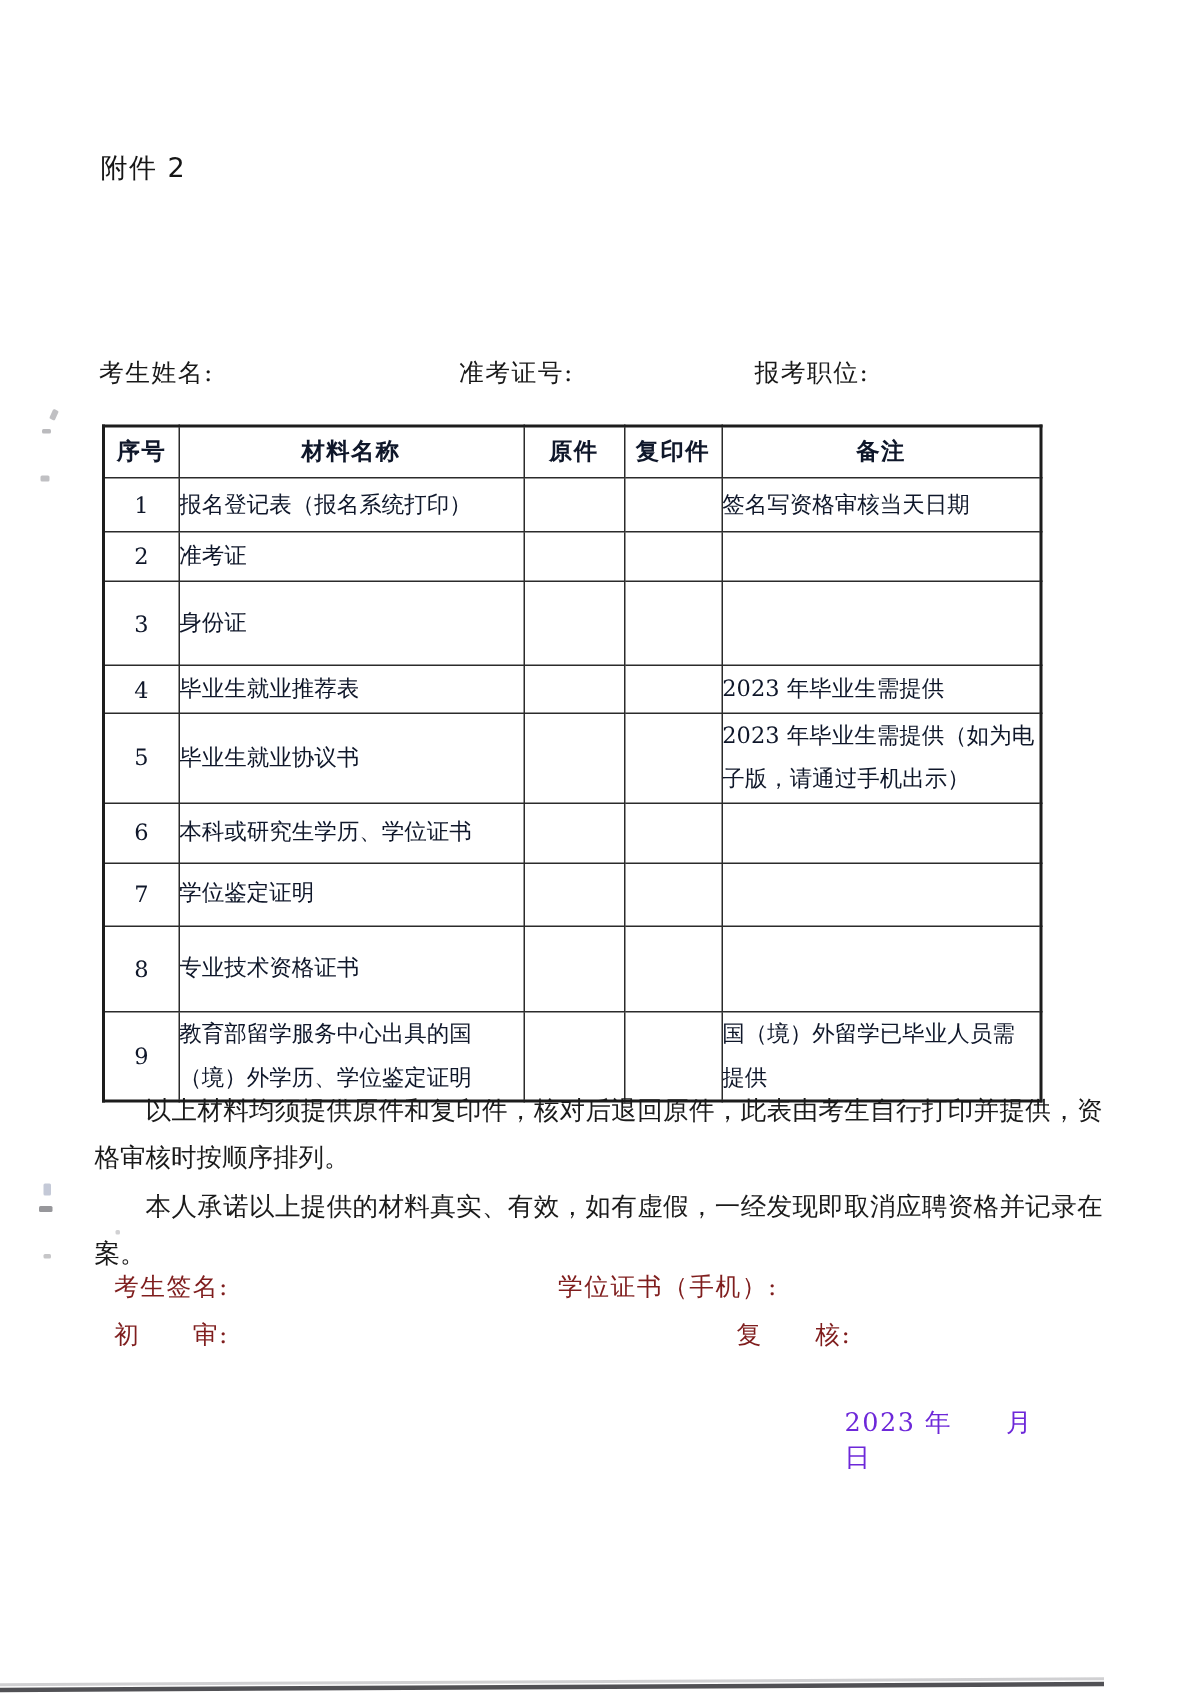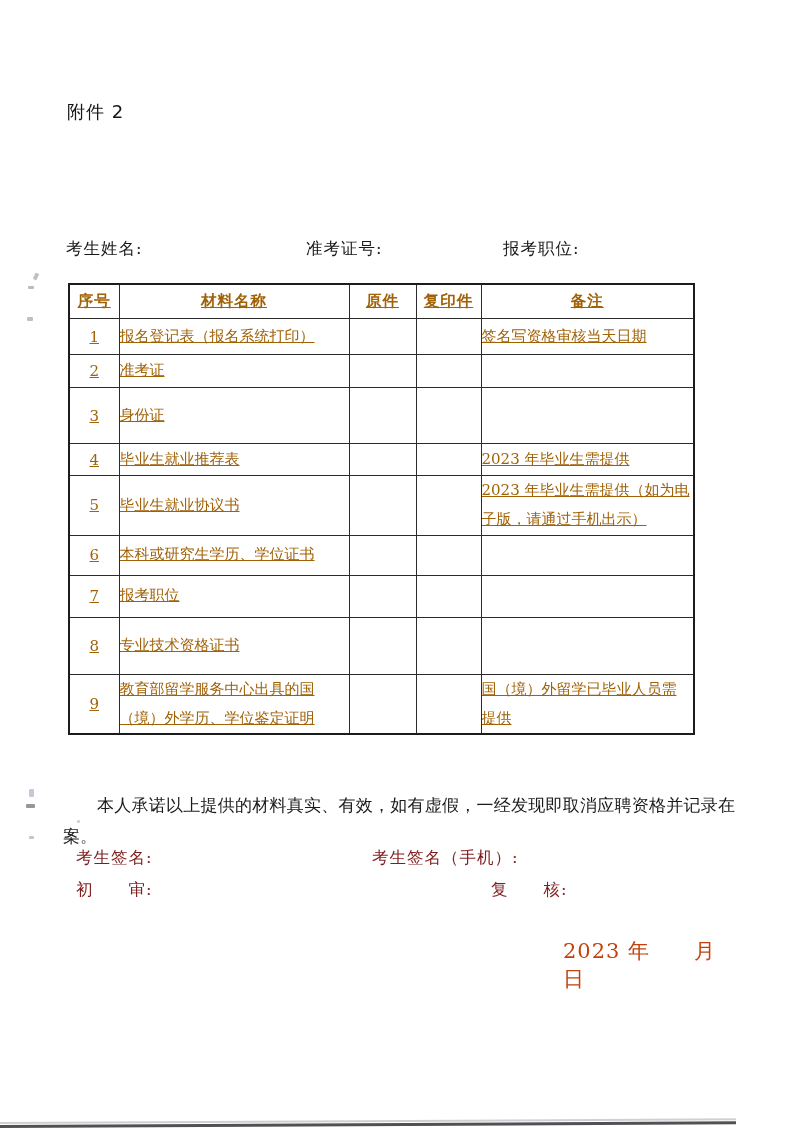--- a/index.html
+++ b/index.html
@@ -23,22 +23,22 @@
   .info-name{left:66px;}
   .info-ticket{left:306px;}
   .info-pos{left:503px;}
 
   .table-wrap{position:absolute;left:68px;top:283px;}
   table.materials{
     border-collapse:collapse;table-layout:fixed;width:625px;
     border:2px solid #1c1c1c;
   }
   table.materials th, table.materials td{
-    border:1px solid #2b2b2b;padding:0;font-size:15px;color:#a16207;
-    vertical-align:middle;overflow:hidden;text-decoration:underline;
+    border:1px solid #2b2b2b;padding:0;font-size:15px;color:#0f172a;
+    vertical-align:middle;overflow:hidden;
   }
   table.materials thead th{font-weight:700;font-size:15.5px;text-align:center;height:33px;letter-spacing:1px;}
   td.c-no{text-align:center;font-size:15px;}
   td.c-name{padding-left:10px;white-space:pre-line;line-height:1.95;}
   td.c-orig, td.c-copy{text-align:center;}
   td.c-remark{padding-left:8px;padding-right:4px;white-space:pre-line;line-height:1.95;font-size:15px;}
   tr.r1{height:36px;} tr.r2{height:33px;} tr.r3{height:56px;}
   tr.r4{height:32px;} tr.r5{height:53px;} tr.r6{height:40px;}
   tr.r7{height:42px;} tr.r8{height:57px;} tr.r9{height:55px;}
 
@@ -47,21 +47,21 @@
     text-indent:2em;text-align:justify;color:#1a1a1a;margin:0;
   }
   .note1{top:726px;}
   .note2{top:790px;}
 
   .sig{position:absolute;font-size:16.5px;letter-spacing:1px;color:#7f1d1d;}
   .sig-name{left:76px;top:847px;}
   .sig-phone{left:372px;top:847px;}
   .sig-first{left:76px;top:879px;}
   .sig-recheck{left:455px;top:879px;margin-left:36px;}
-  .date-line{position:absolute;left:563px;top:937px;font-size:21px;letter-spacing:1px;color:#c2410c;}
+  .date-line{position:absolute;left:563px;top:937px;font-size:17px;letter-spacing:1px;color:#6d28d9;}
 
   
   .mark{position:absolute;background:#8d8d92;border-radius:1px;}
   .m1{left:34px;top:273px;width:4px;height:7px;opacity:.55;transform:rotate(25deg);}
   .m2{left:28px;top:286px;width:6px;height:3px;opacity:.6;}
   .m3{left:27px;top:317px;width:6px;height:4px;opacity:.55;}
   .m4{left:29px;top:789px;width:5px;height:8px;opacity:.5;background:#8a93b0;}
   .m5{left:26px;top:804px;width:9px;height:4px;opacity:.7;background:#6b6b70;}
   .m6{left:29px;top:836px;width:5px;height:3px;opacity:.5;}
   .m7{left:77px;top:820px;width:3px;height:3px;opacity:.4;}
@@ -143,21 +143,21 @@
         </tr>
         <tr class="r6">
           <td class="c-no">6</td>
           <td class="c-name">本科或研究生学历、学位证书</td>
           <td class="c-orig"></td>
           <td class="c-copy"></td>
           <td class="c-remark"></td>
         </tr>
         <tr class="r7">
           <td class="c-no">7</td>
-          <td class="c-name">报考职位</td>
+          <td class="c-name">学位鉴定证明</td>
           <td class="c-orig"></td>
           <td class="c-copy"></td>
           <td class="c-remark"></td>
         </tr>
         <tr class="r8">
           <td class="c-no">8</td>
           <td class="c-name">专业技术资格证书</td>
           <td class="c-orig"></td>
           <td class="c-copy"></td>
           <td class="c-remark"></td>
@@ -168,24 +168,25 @@
 （境）外学历、学位鉴定证明</td>
           <td class="c-orig"></td>
           <td class="c-copy"></td>
           <td class="c-remark">国（境）外留学已毕业人员需
 提供</td>
         </tr>
       </tbody>
     </table>
   </div>
 
+  <p class="note note1">以上材料均须提供原件和复印件，核对后退回原件，此表由考生自行打印并提供，资格审核时按顺序排列。</p>
   <p class="note note2">本人承诺以上提供的材料真实、有效，如有虚假，一经发现即取消应聘资格并记录在案。</p>
 
   <span class="sig sig-name">考生签名:</span>
-  <span class="sig sig-phone">考生签名（手机）:</span>
+  <span class="sig sig-phone">学位证书（手机）:</span>
   <span class="sig sig-first">初　　审:</span>
   <span class="sig sig-recheck">复　　核:</span>
 
   <span class="date-line">2023 年　　月　　日</span>
 
   <div class="mark m1"></div>
   <div class="mark m2"></div>
   <div class="mark m3"></div>
   <div class="mark m4"></div>
   <div class="mark m5"></div>

